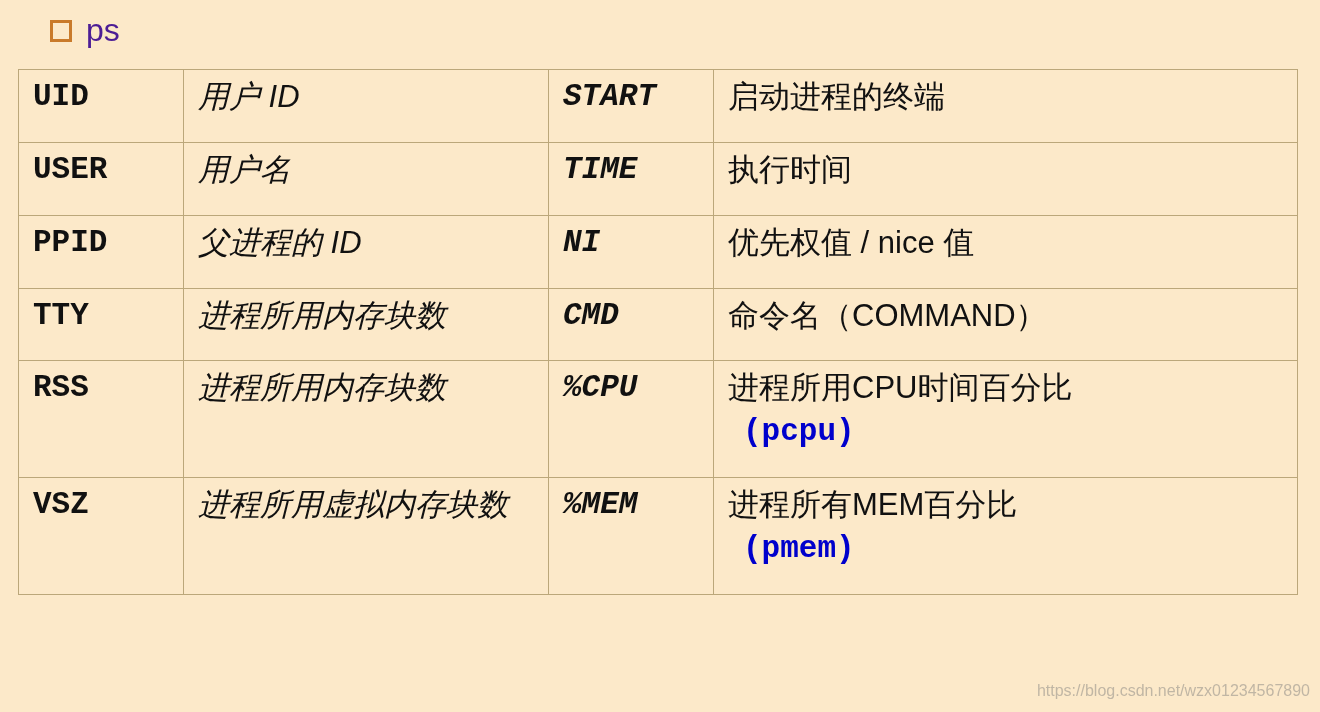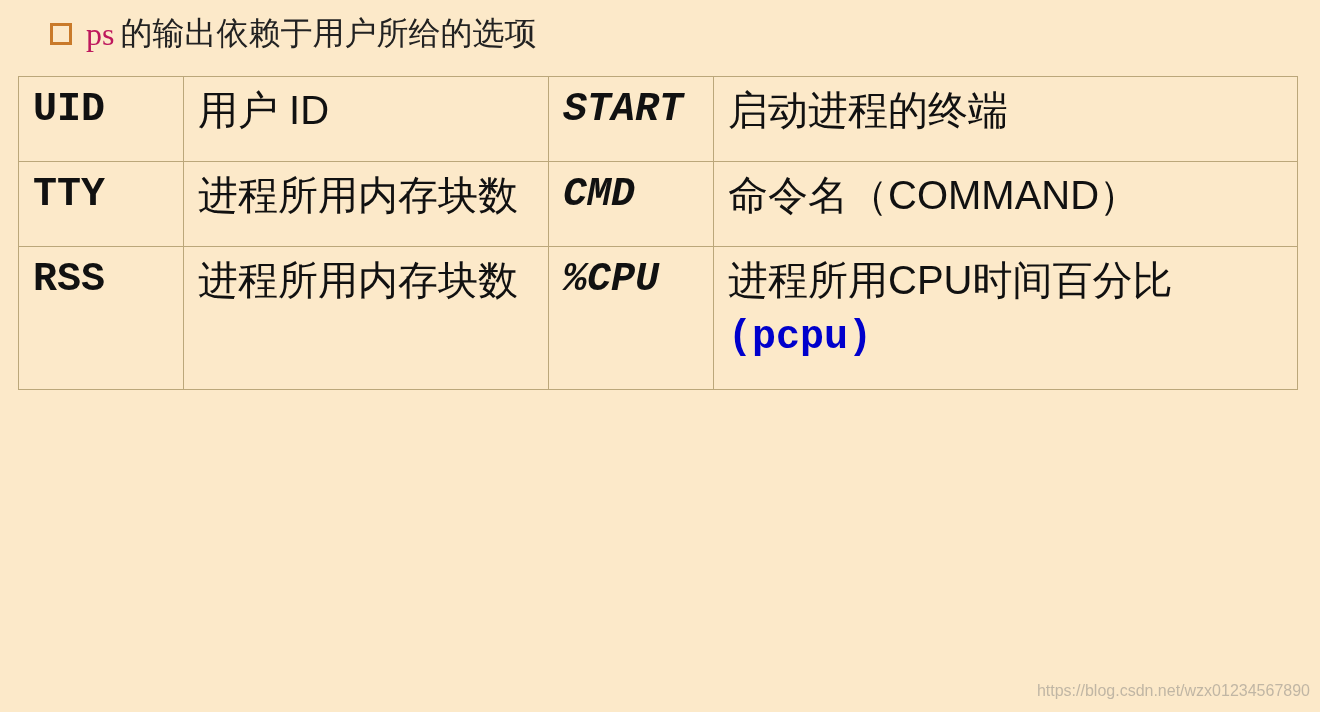--- a/index.html
+++ b/index.html
@@ -19,90 +19,111 @@
     color: #222;
   }
   .bullet-icon {
     width: 22px;
     height: 22px;
     border: 3px solid #c97a2a;
     margin-right: 14px;
     box-sizing: border-box;
   }
   .header .code {
-    font-family: Liberation Serif, serif;
-    color: #be185d;
+    font-family: Liberation Sans, sans-serif;
+    color: #4c1d95;
     margin-right: 6px;
   }
   table.ps-table {
     border-collapse: collapse;
     margin-left: 18px;
     width: 1280px;
     background: #fce9c9;
   }
   table.ps-table td {
     border: 1px solid #bba77a;
     padding: 6px 10px 24px 14px;
     vertical-align: top;
-    font-size: 40px;
+    font-size: 31px;
     line-height: 1.35;
     color: #111;
   }
   td.col-key {
     width: 140px;
     color: #0000cc;
     font-family: "Courier New", monospace;
     font-weight: bold;
     white-space: nowrap;
   }
-  td.col-desc1 { width: 340px; }
+  td.col-desc1 { width: 340px; font-style: italic; }
   td.col-key2 { width: 140px; font-style: italic; }
   td.col-desc2 { }
   .mono-sub {
     font-family: "Courier New", monospace;
     color: #0000cc;
     font-weight: bold;
+    margin-left: 15px;
   }
   .watermark {
     position: absolute;
     bottom: 12px;
     right: 10px;
     color: rgba(120,120,120,0.45);
     font-size: 16px;
     font-family: Arial, sans-serif;
   }
 </style>
 </head>
 <body>
 
 <div class="header">
   <span class="bullet-icon"></span>
   <span class="code">ps</span>
-  <span>的输出依赖于用户所给的选项</span>
 </div>
 
 <table class="ps-table">
   <tbody>
     <tr>
       <td class="col-key">UID</td>
       <td class="col-desc1">用户 ID</td>
       <td class="col-key col-key2">START</td>
       <td class="col-desc2">启动进程的终端</td>
+    </tr>
+    <tr>
+      <td class="col-key">USER</td>
+      <td class="col-desc1">用户名</td>
+      <td class="col-key col-key2">TIME</td>
+      <td class="col-desc2">执行时间</td>
+    </tr>
+    <tr>
+      <td class="col-key">PPID</td>
+      <td class="col-desc1">父进程的 ID</td>
+      <td class="col-key col-key2">NI</td>
+      <td class="col-desc2">优先权值 / nice 值</td>
     </tr>
     <tr>
       <td class="col-key">TTY</td>
       <td class="col-desc1">进程所用内存块数</td>
       <td class="col-key col-key2">CMD</td>
       <td class="col-desc2">命令名（COMMAND）</td>
     </tr>
     <tr>
       <td class="col-key">RSS</td>
       <td class="col-desc1">进程所用内存块数</td>
       <td class="col-key col-key2">%CPU</td>
       <td class="col-desc2">
         <span>进程所用CPU时间百分比</span><br>
         <span class="mono-sub">(pcpu)</span>
       </td>
     </tr>
+    <tr>
+      <td class="col-key">VSZ</td>
+      <td class="col-desc1">进程所用虚拟内存块数</td>
+      <td class="col-key col-key2">%MEM</td>
+      <td class="col-desc2">
+        <span>进程所有MEM百分比</span><br>
+        <span class="mono-sub">(pmem)</span>
+      </td>
+    </tr>
   </tbody>
 </table>
 
 <div class="watermark">https://blog.csdn.net/wzx01234567890</div>
 
 </body></html>

